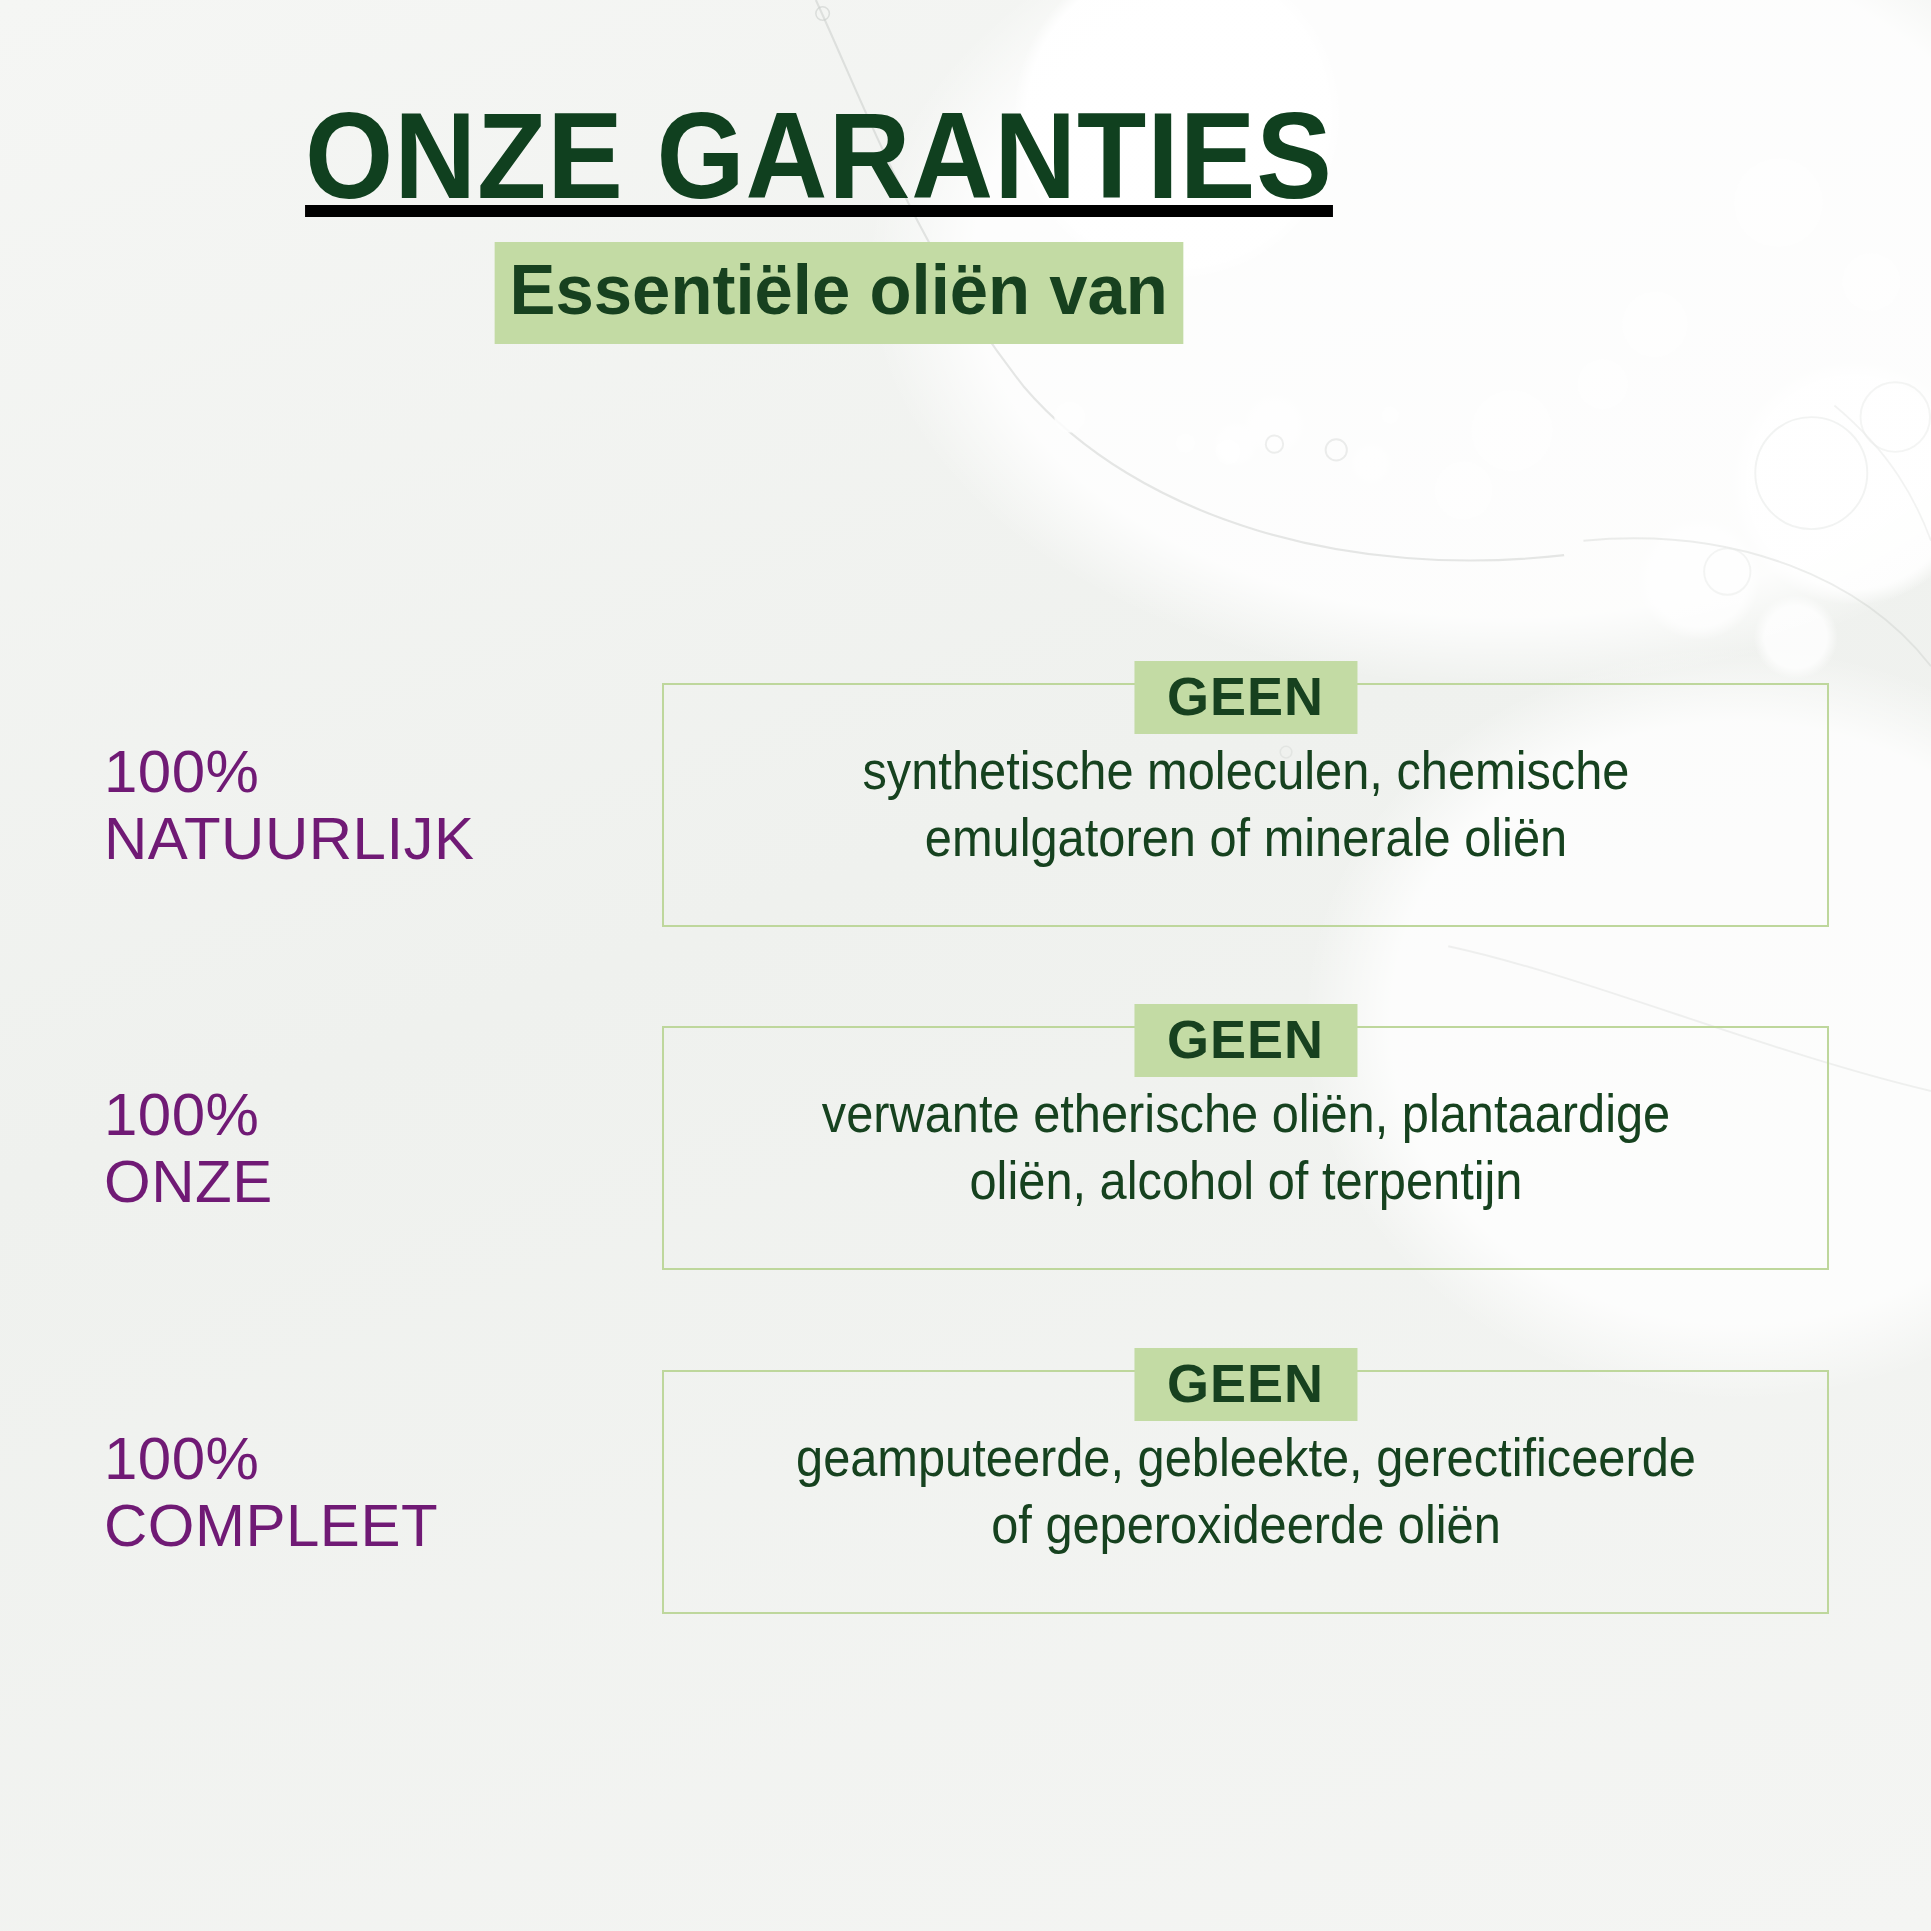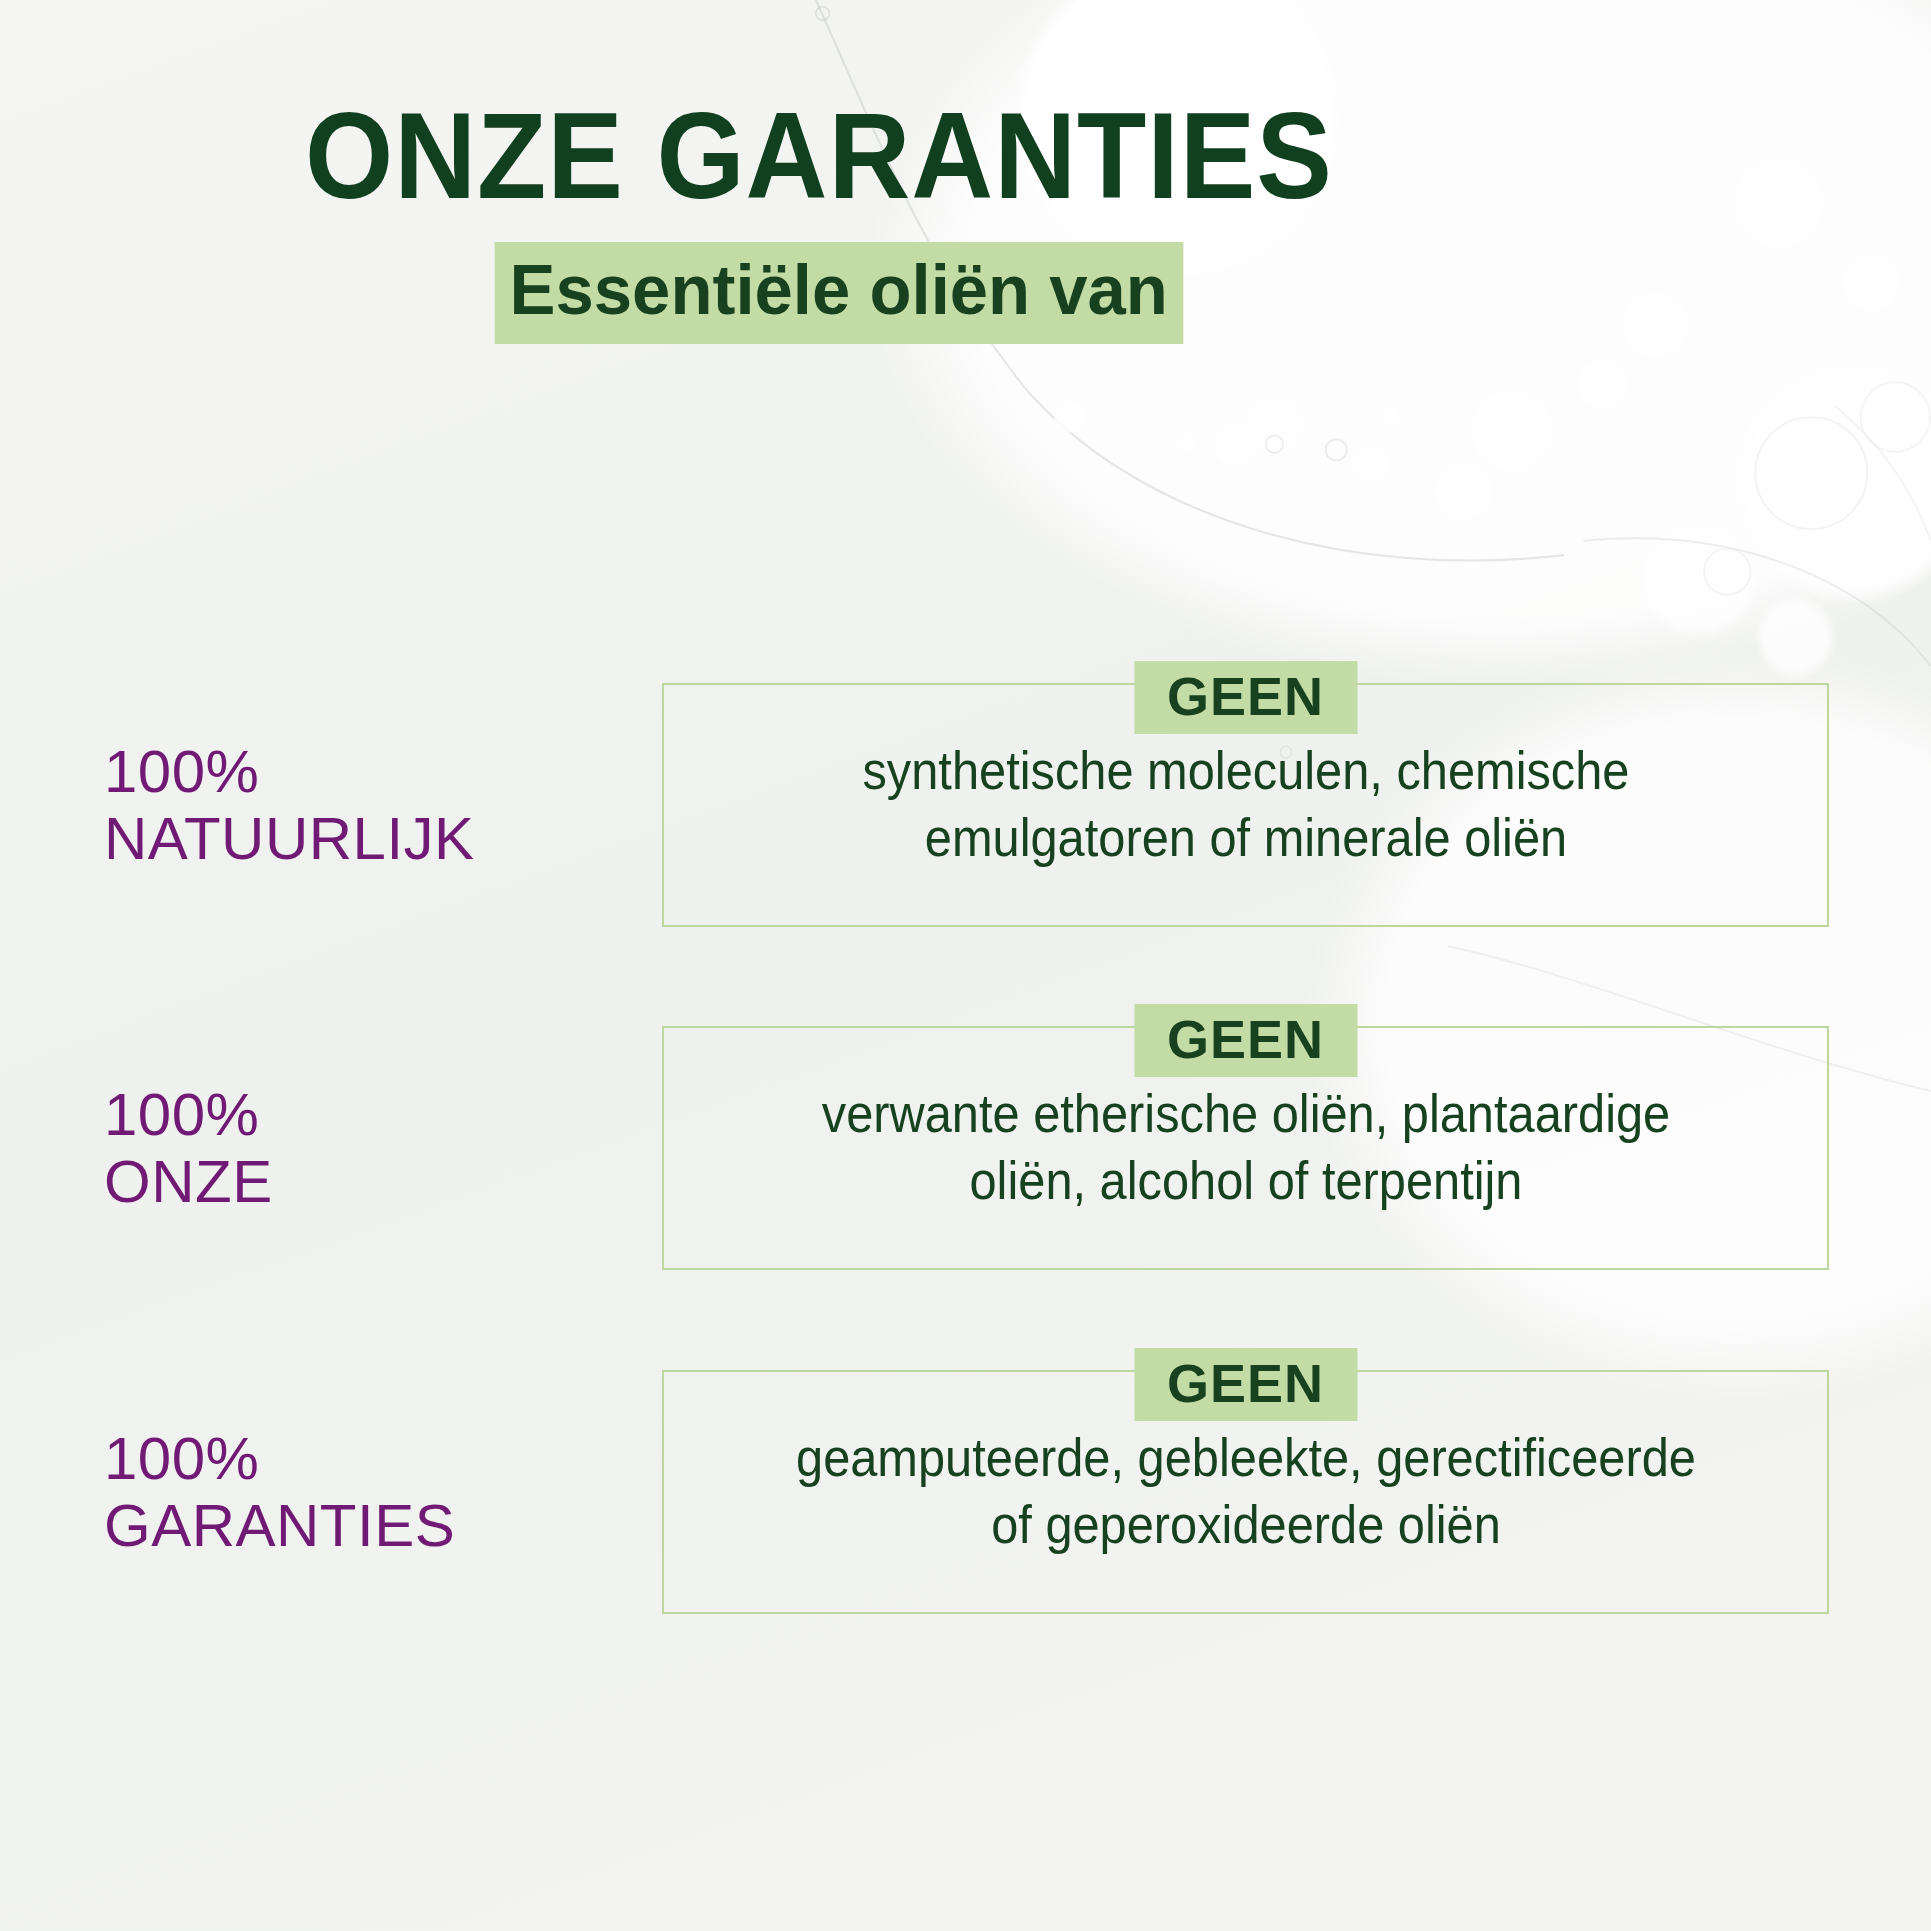--- a/index.html
+++ b/index.html
@@ -27,21 +27,21 @@
       radial-gradient(ellipse 30% 26% at 90% 53%, rgba(255,255,255,0.8) 0 60%, rgba(255,255,255,0) 75%),
       radial-gradient(circle at 66% 22%, rgba(255,255,255,0.6) 0 1.1%, rgba(255,255,255,0) 1.6%),
       radial-gradient(circle at 64% 23%, rgba(255,255,255,0.6) 0 0.8%, rgba(255,255,255,0) 1.2%),
       radial-gradient(circle at 71% 24%, rgba(255,255,255,0.55) 0 0.7%, rgba(255,255,255,0) 1.1%),
       linear-gradient(160deg, #f5f6f4 0%, #eff1ee 45%, #f4f5f3 100%);
     pointer-events:none;
   }
   #bg-lines { position:absolute; inset:0; pointer-events:none; opacity:.45; }
 
   
-  .header { position:absolute; top:0; left:0; width:1638px; text-align:center; }
+  .header { position:absolute; top:0; left:0; width:1638px; text-align:center;text-decoration:underline; }
 
   .main-title {
     margin-top:95px;
     font-size:122px;
     line-height:1.0;
     font-weight:bold;
     color:#10401f;
     letter-spacing:1px;
     transform:scaleX(0.93);
   }
@@ -170,21 +170,21 @@
     <div class="box-text">
       <div>verwante etherische oliën, plantaardige</div>
       <div>oliën, alcohol of terpentijn</div>
     </div>
   </div>
 </div>
 
 <div class="row" id="row-3">
   <div class="row-label">
     <span class="lbl-line">100%</span>
-    <span class="lbl-line">GARANTIES</span>
+    <span class="lbl-line">COMPLEET</span>
   </div>
   <div class="row-box">
     <div class="geen-badge">GEEN</div>
     <div class="box-text">
       <div>geamputeerde, gebleekte, gerectificeerde</div>
       <div>of geperoxideerde oliën</div>
     </div>
   </div>
 </div>
 

